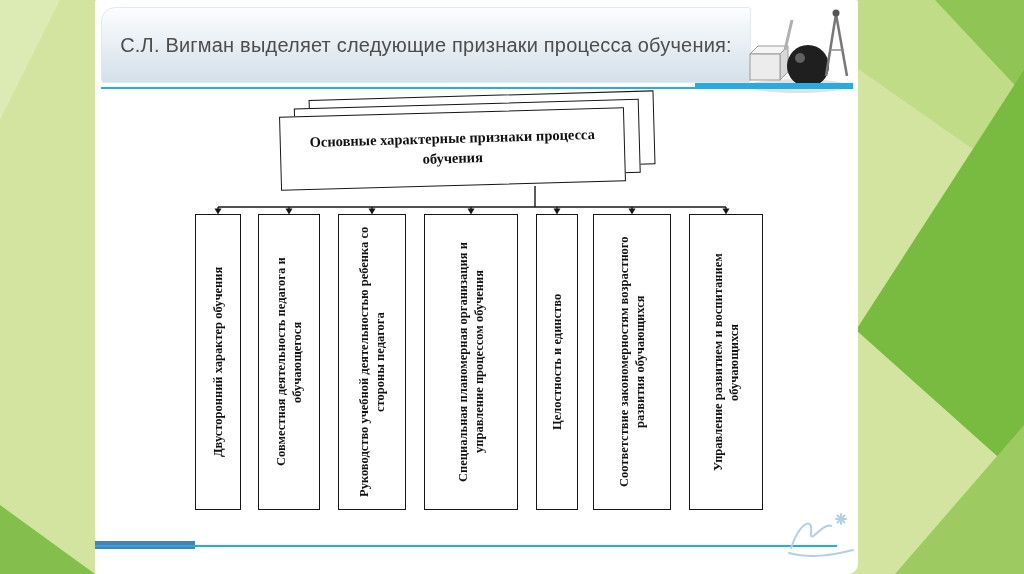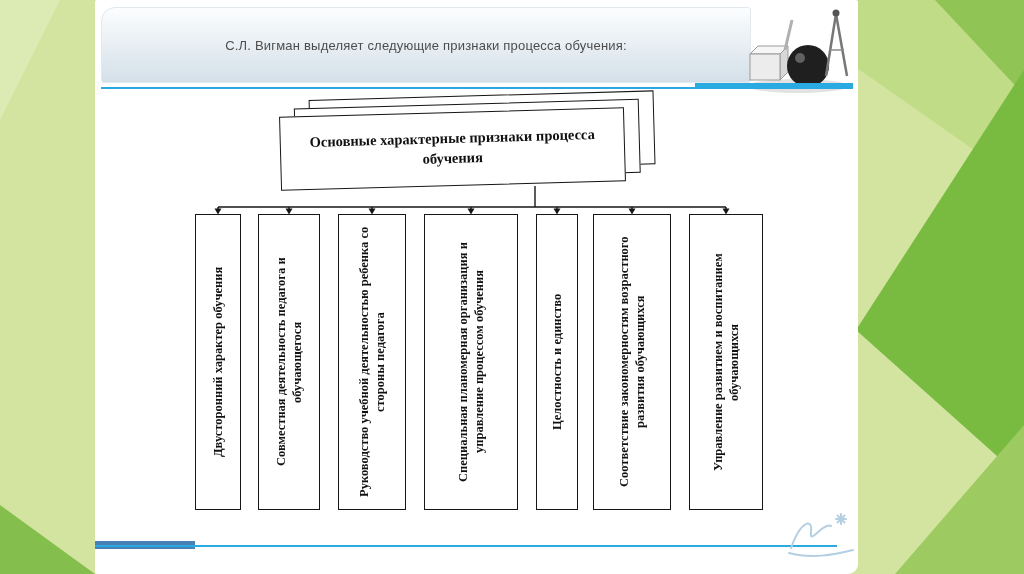--- a/index.html
+++ b/index.html
@@ -24,21 +24,21 @@
   
   .header-band {
     position: absolute; left: 6px; top: 7px;
     width: 648px; height: 74px;
     background: linear-gradient(180deg, #fcfdfe 0%, #e6edf2 55%, #d4e0e9 100%);
     border: 1px solid #e1e8ee;
     border-radius: 14px 3px 3px 3px;
     display: flex; align-items: center; justify-content: center;
   }
   .header-title {
-    font-size: 13px; color: var(--header-text, #4d4d4d);
+    font-size: 20px; color: var(--header-text, #4d4d4d);
     letter-spacing: .2px; text-align: left; padding: 0 14px;
   }
 
   
   .top-line-thin {
     position: absolute; left: 6px; top: 87px; width: 752px; height: 2px;
     background: var(--accent-blue, #29abe2);
   }
   .top-line-thick {
     position: absolute; left: 600px; top: 83px; width: 158px; height: 6px;

